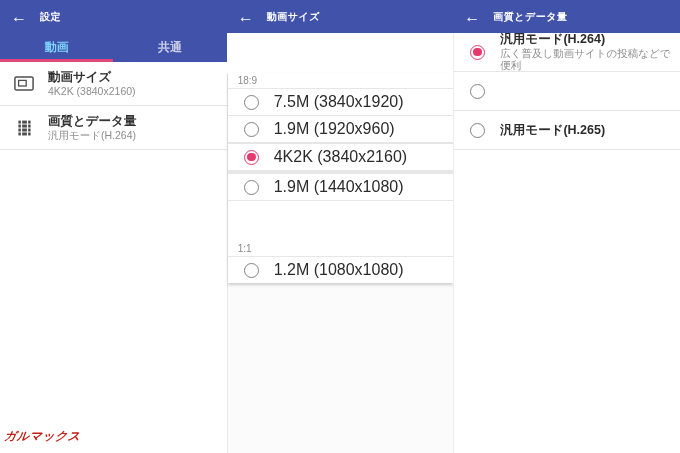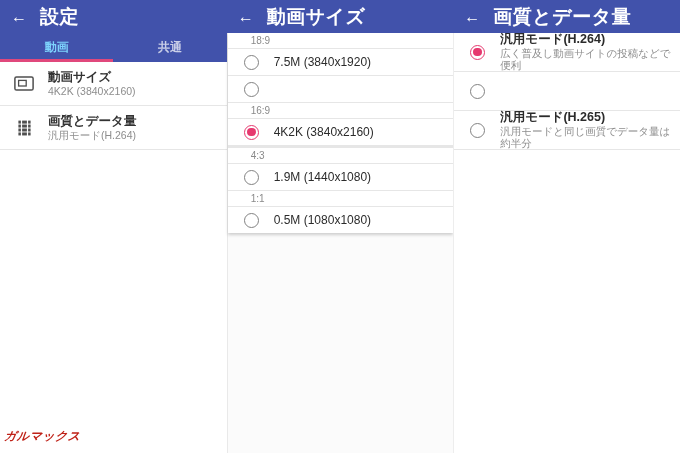--- a/index.html
+++ b/index.html
@@ -21,21 +21,21 @@
   
   .appbar{
     height:33px;background:var(--appbar);color:#fff;
     display:flex;align-items:center;gap:13px;padding-left:11px;
     position:relative;z-index:3;
   }
   .appbar .back{
     background:none;border:0;margin:0;padding:0;color:#fff;
     font-size:16px;line-height:1;cursor:pointer;font-family:inherit;
   }
-  .appbar .bar-title{margin:0;font-size:19px;font-weight:700;letter-spacing:.5px;white-space:nowrap}
+  .appbar .bar-title{margin:0;font-size:10px;font-weight:700;letter-spacing:.5px;white-space:nowrap}
 
   
   .tabbar{height:29px;background:var(--appbar);display:flex;position:relative;z-index:2}
   .tab{
     flex:1;display:flex;align-items:center;justify-content:center;
     font-size:12px;font-weight:700;color:rgba(255,255,255,.72);
     position:relative;cursor:pointer;
   }
   .tab.active{color:#7dd3fc}
   .tab.active::after{
@@ -54,25 +54,25 @@
     padding-left:14px;background:#fff;cursor:pointer;
   }
   .list-icon{flex:none;width:20px;display:flex;justify-content:center}
   .li-title{font-size:12.5px;font-weight:700;color:#333;line-height:1.15}
   .li-sub{font-size:10.5px;color:#8d8d8d;margin-top:2px;line-height:1.1}
 
   
   .card{background:#fff;box-shadow:0 2px 3px rgba(0,0,0,.18)}
   .sec-label{
     height:15px;display:flex;align-items:center;
-    padding-left:23px;font-size:10px;color:#8a8a8a;
+    padding-left:10px;font-size:10px;color:#8a8a8a;margin-top:40px;
   }
   .opt-row{
     height:26px;display:flex;align-items:center;gap:15px;
-    padding-left:16px;font-size:12px;color:#2b2b2b;cursor:pointer;background:#fff;
+    padding-left:16px;font-size:16px;color:#2b2b2b;cursor:pointer;background:#fff;
   }
   .radio{
     flex:none;width:15px;height:15px;border-radius:50%;
     border:1.6px solid #828282;position:relative;
   }
   .radio.sel{border-color:var(--accent)}
   .radio.sel::after{
     content:"";position:absolute;left:2.1px;top:2.1px;right:2.1px;bottom:2.1px;
     border-radius:50%;background:var(--accent);
   }
@@ -163,43 +163,42 @@
       <div class="card" id="videoSizeCard">
           <div class="sec-label">18:9</div>
           <div class="hr"></div>
           <div class="opt-row">
             <span class="radio"></span>
             <span>7.5M (3840x1920)</span>
           </div>
           <div class="hr"></div>
           <div class="opt-row">
             <span class="radio"></span>
-          </div>
-          <div class="hr"></div>
-          <div class="sec-label">16:9</div>
+            <span>1.9M (1920x960)</span>
+          </div>
+          <div class="hr"></div>
           <div class="hr"></div>
           <div class="opt-row">
             <span class="radio sel"></span>
             <span>4K2K (3840x2160)</span>
           </div>
           <div class="hr"></div>
           <div class="hr"></div>
           <div class="hr"></div>
-          <div class="sec-label">4:3</div>
           <div class="hr"></div>
           <div class="opt-row">
             <span class="radio"></span>
             <span>1.9M (1440x1080)</span>
           </div>
           <div class="hr"></div>
           <div class="sec-label">1:1</div>
           <div class="hr"></div>
           <div class="opt-row">
             <span class="radio"></span>
-            <span>0.5M (1080x1080)</span>
+            <span>1.2M (1080x1080)</span>
           </div>
         </div>
     </div>
   </section>
 
   <section class="panel">
     <header class="appbar">
       <button class="back">
         <span>←</span>
       </button>
@@ -215,20 +214,19 @@
         </div>
         <div class="hr"></div>
         <div class="q-row">
           <span class="radio"></span>
         </div>
         <div class="hr"></div>
         <div class="q-row">
           <span class="radio"></span>
           <div>
             <div class="q-title">汎用モード(H.265)</div>
-            <div class="q-sub">汎用モードと同じ画質でデータ量は約半分</div>
           </div>
         </div>
         <div class="hr"></div>
       </div>
   </section>
 
 </div>
 
 </body></html>

